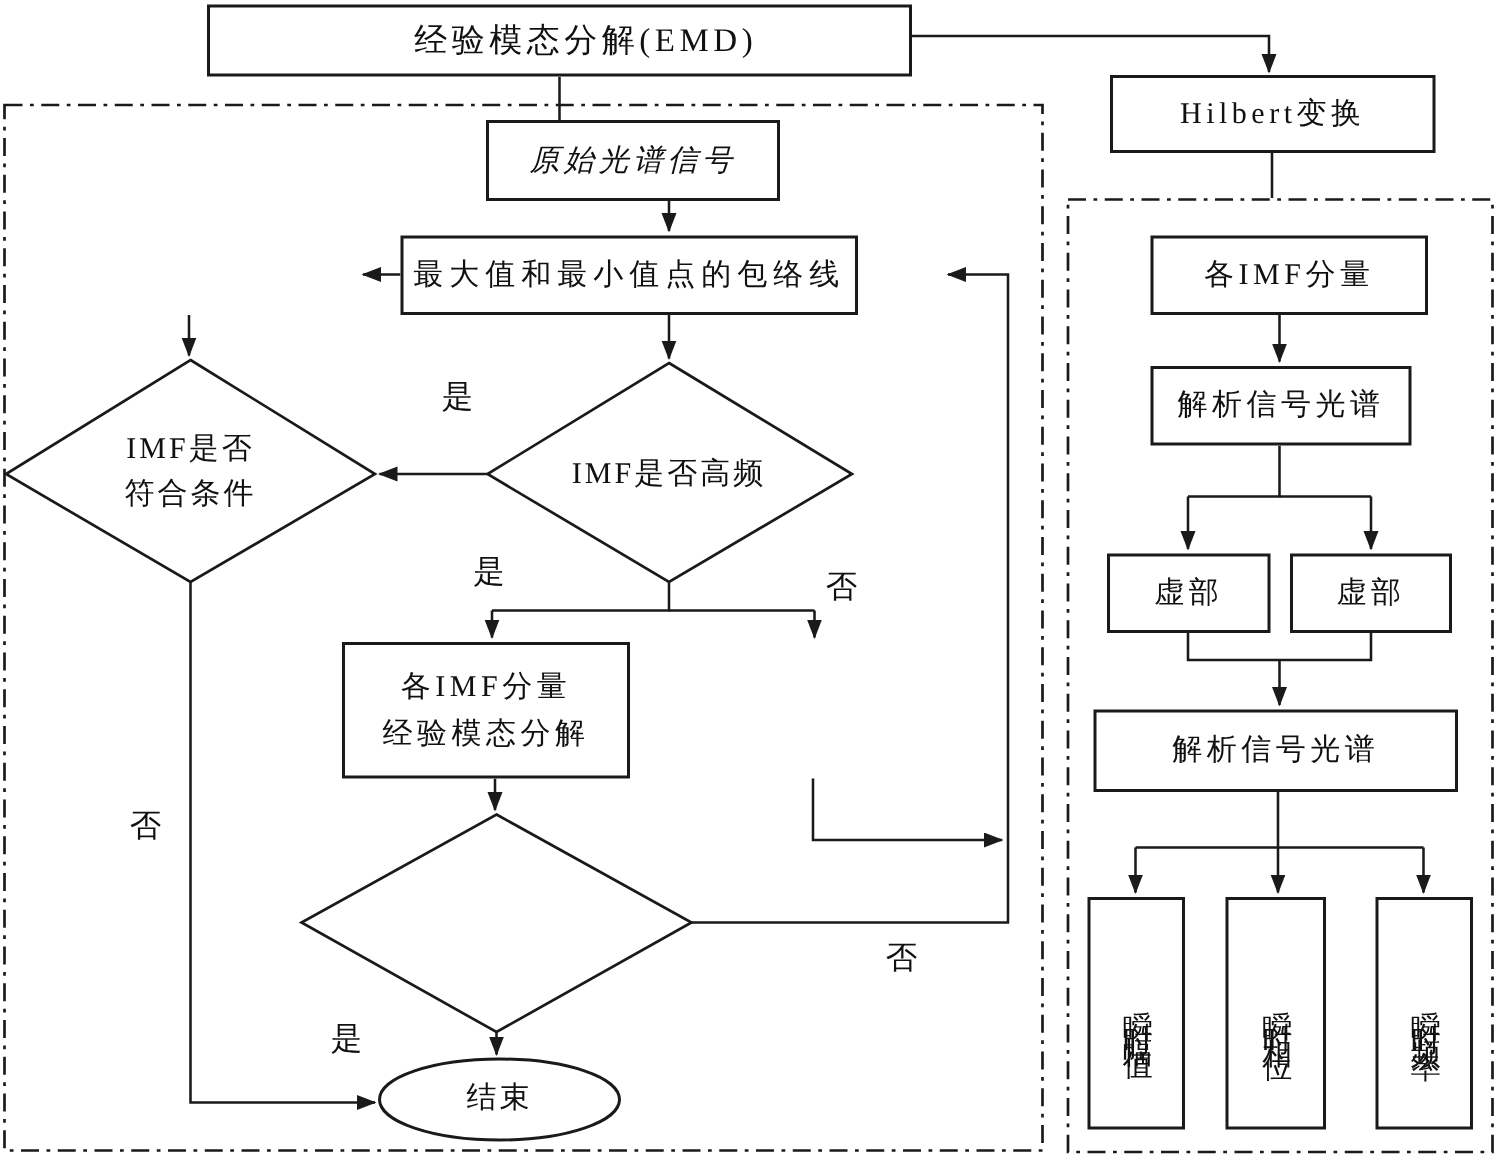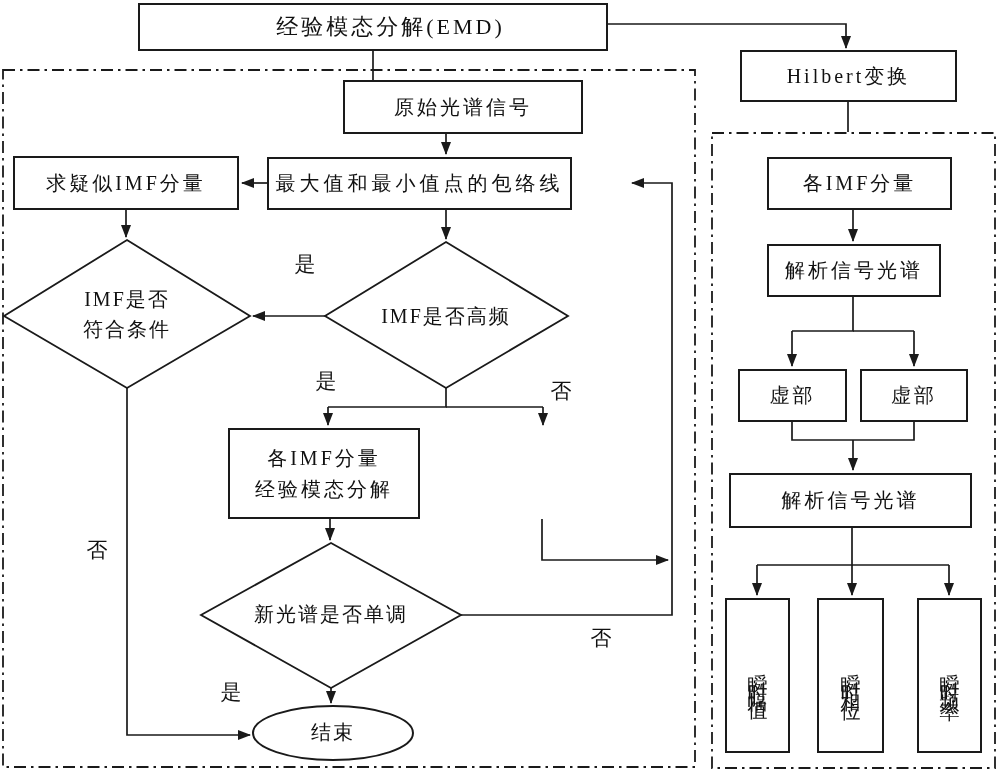--- a/index.html
+++ b/index.html
@@ -115,27 +115,24 @@
   </svg>
 
   <div class="node title" style="left:138px; top:3px; width:470px; height:48px;">
     <span class="line">经验模态分解(EMD)</span>
   </div>
 
   <div class="node" style="left:740px; top:50px; width:217px; height:52px;">
     <span class="line">Hilbert变换</span>
   </div>
 
-  <div class="node" style="left:343px; top:80px; width:240px; height:54px;">
+  <div class="node" style="left:324px; top:80px; width:196px; height:54px;font-style:italic;">
     <span class="line">原始光谱信号</span>
   </div>
 
-  <div class="node" style="left:13px; top:156px; width:226px; height:54px;">
-    <span class="line">求疑似IMF分量</span>
-  </div>
 
   <div class="node" style="left:267px; top:157px; width:305px; height:53px; letter-spacing:4px;">
     <span class="line">最大值和最小值点的包络线</span>
   </div>
 
   <div class="node" style="left:228px; top:428px; width:192px; height:91px;">
     <span class="line">各IMF分量</span>
     <span class="line">经验模态分解</span>
   </div>
 
@@ -172,21 +169,20 @@
     <span class="vtext">瞬时频率</span>
   </div>
 
   <div class="free-label" style="left:127px; top:314px;">
     <span class="line">IMF是否</span>
     <span class="line">符合条件</span>
   </div>
 
   <div class="free-label" style="left:446px; top:316px;">IMF是否高频</div>
 
-  <div class="free-label" style="left:331px; top:614px;">新光谱是否单调</div>
 
   <div class="free-label" style="left:333px; top:732px;">结束</div>
 
   <div class="edge-label" style="left:305px; top:264px;">是</div>
   <div class="edge-label" style="left:326px; top:381px;">是</div>
   <div class="edge-label" style="left:561px; top:391px;">否</div>
   <div class="edge-label" style="left:97px; top:550px;">否</div>
   <div class="edge-label" style="left:231px; top:692px;">是</div>
   <div class="edge-label" style="left:601px; top:638px;">否</div>
 

